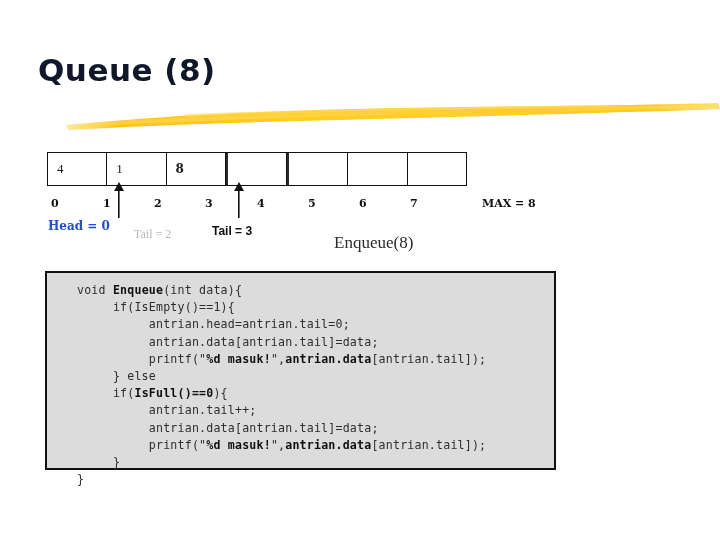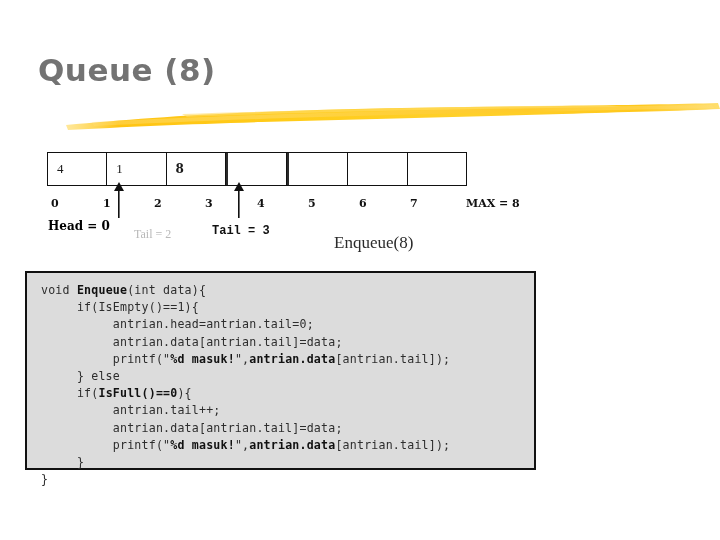--- a/index.html
+++ b/index.html
@@ -17,21 +17,21 @@
 
   
   #slide-title {
     position: absolute;
     left: 38px;
     top: 52px;
     font-family: "DejaVu Sans", sans-serif;
     font-weight: bold;
     font-size: 31px;
     letter-spacing: 0.5px;
-    color: #737373;
+    color: #0f172a;
     white-space: nowrap;
   }
 
   
   #title-underline {
     position: absolute;
     left: 62px;
     top: 100px;
     width: 658px;
     height: 34px;
@@ -89,79 +89,79 @@
     top: 197px;
     font-family: "DejaVu Serif", serif;
     font-weight: bold;
     font-size: 11px;
     color: #111111;
   }
 
   #max-label {
     position: absolute;
     top: 197px;
-    left: 466px;
+    left: 482px;
     font-family: "DejaVu Serif", serif;
     font-weight: bold;
     font-size: 11px;
     color: #111111;
     white-space: nowrap;
   }
 
   
   #head-caption {
     position: absolute;
     left: 48px;
     top: 219px;
     font-family: "DejaVu Serif", serif;
     font-weight: bold;
     font-size: 12px;
-    color: #000000;
+    color: #1d4ed8;
     white-space: nowrap;
   }
   #tail-old-caption {
     position: absolute;
     left: 134px;
     top: 227px;
     font-family: "Liberation Serif", serif;
     font-size: 12px;
     color: #b9b9b9;
     white-space: nowrap;
   }
   #tail-new-caption {
     position: absolute;
     left: 212px;
     top: 224px;
-    font-family: Liberation Mono, monospace;
+    font-family: Liberation Sans, sans-serif;
     font-weight: bold;
     font-size: 12px;
     color: #111111;
     white-space: nowrap;
   }
   #operation-caption {
     position: absolute;
     left: 334px;
     top: 233px;
     font-family: "Liberation Serif", serif;
     font-size: 17px;
     color: #2b2b2b;
     white-space: nowrap;
   }
 
   
   #code-block {
     position: absolute;
-    left: 25px;
+    left: 45px;
     top: 271px;
     width: 511px;
     height: 199px;
     background: #dcdcdc;
     border: 2px solid #111111;
     box-sizing: border-box;
-    padding: 9px 0 0 14px;
+    padding: 9px 0 0 30px;
   }
   #code-lines {
     font-family: "DejaVu Sans Mono", monospace;
     font-size: 11.6px;
     line-height: 17.2px;
     color: #2d2d2d;
     white-space: pre;
     letter-spacing: 0.2px;
   }
   .code-line { white-space: pre; }

